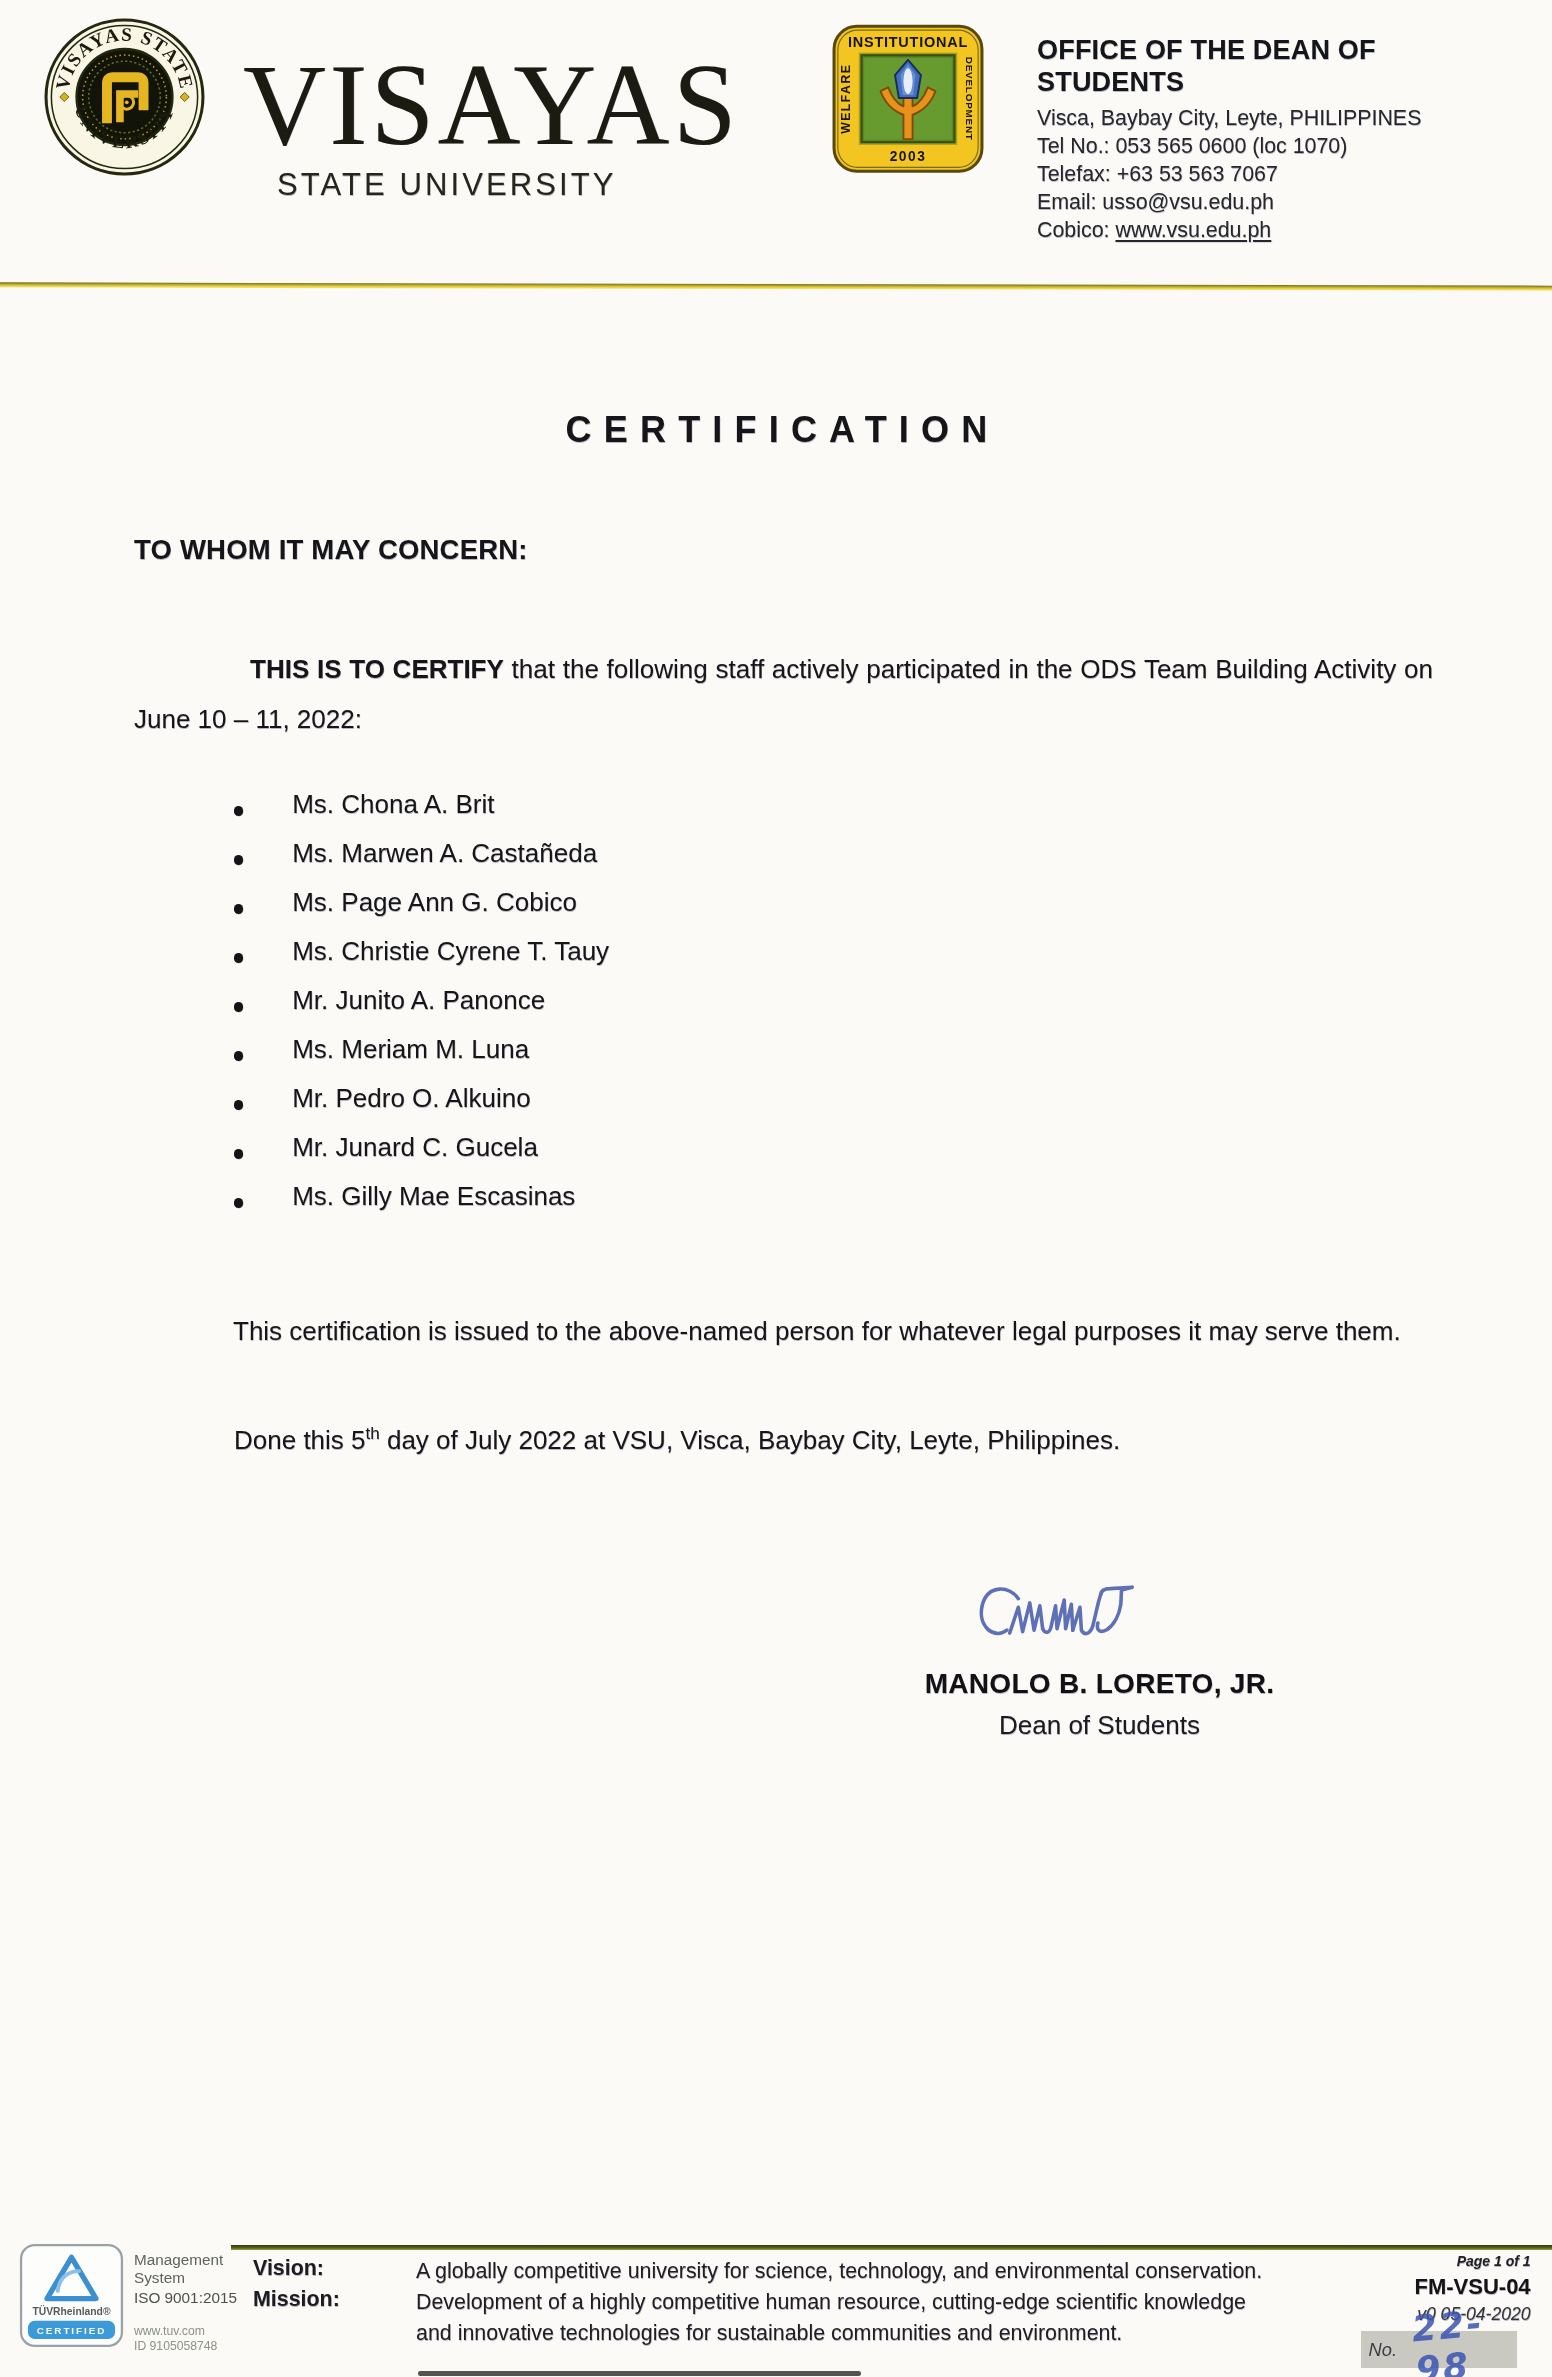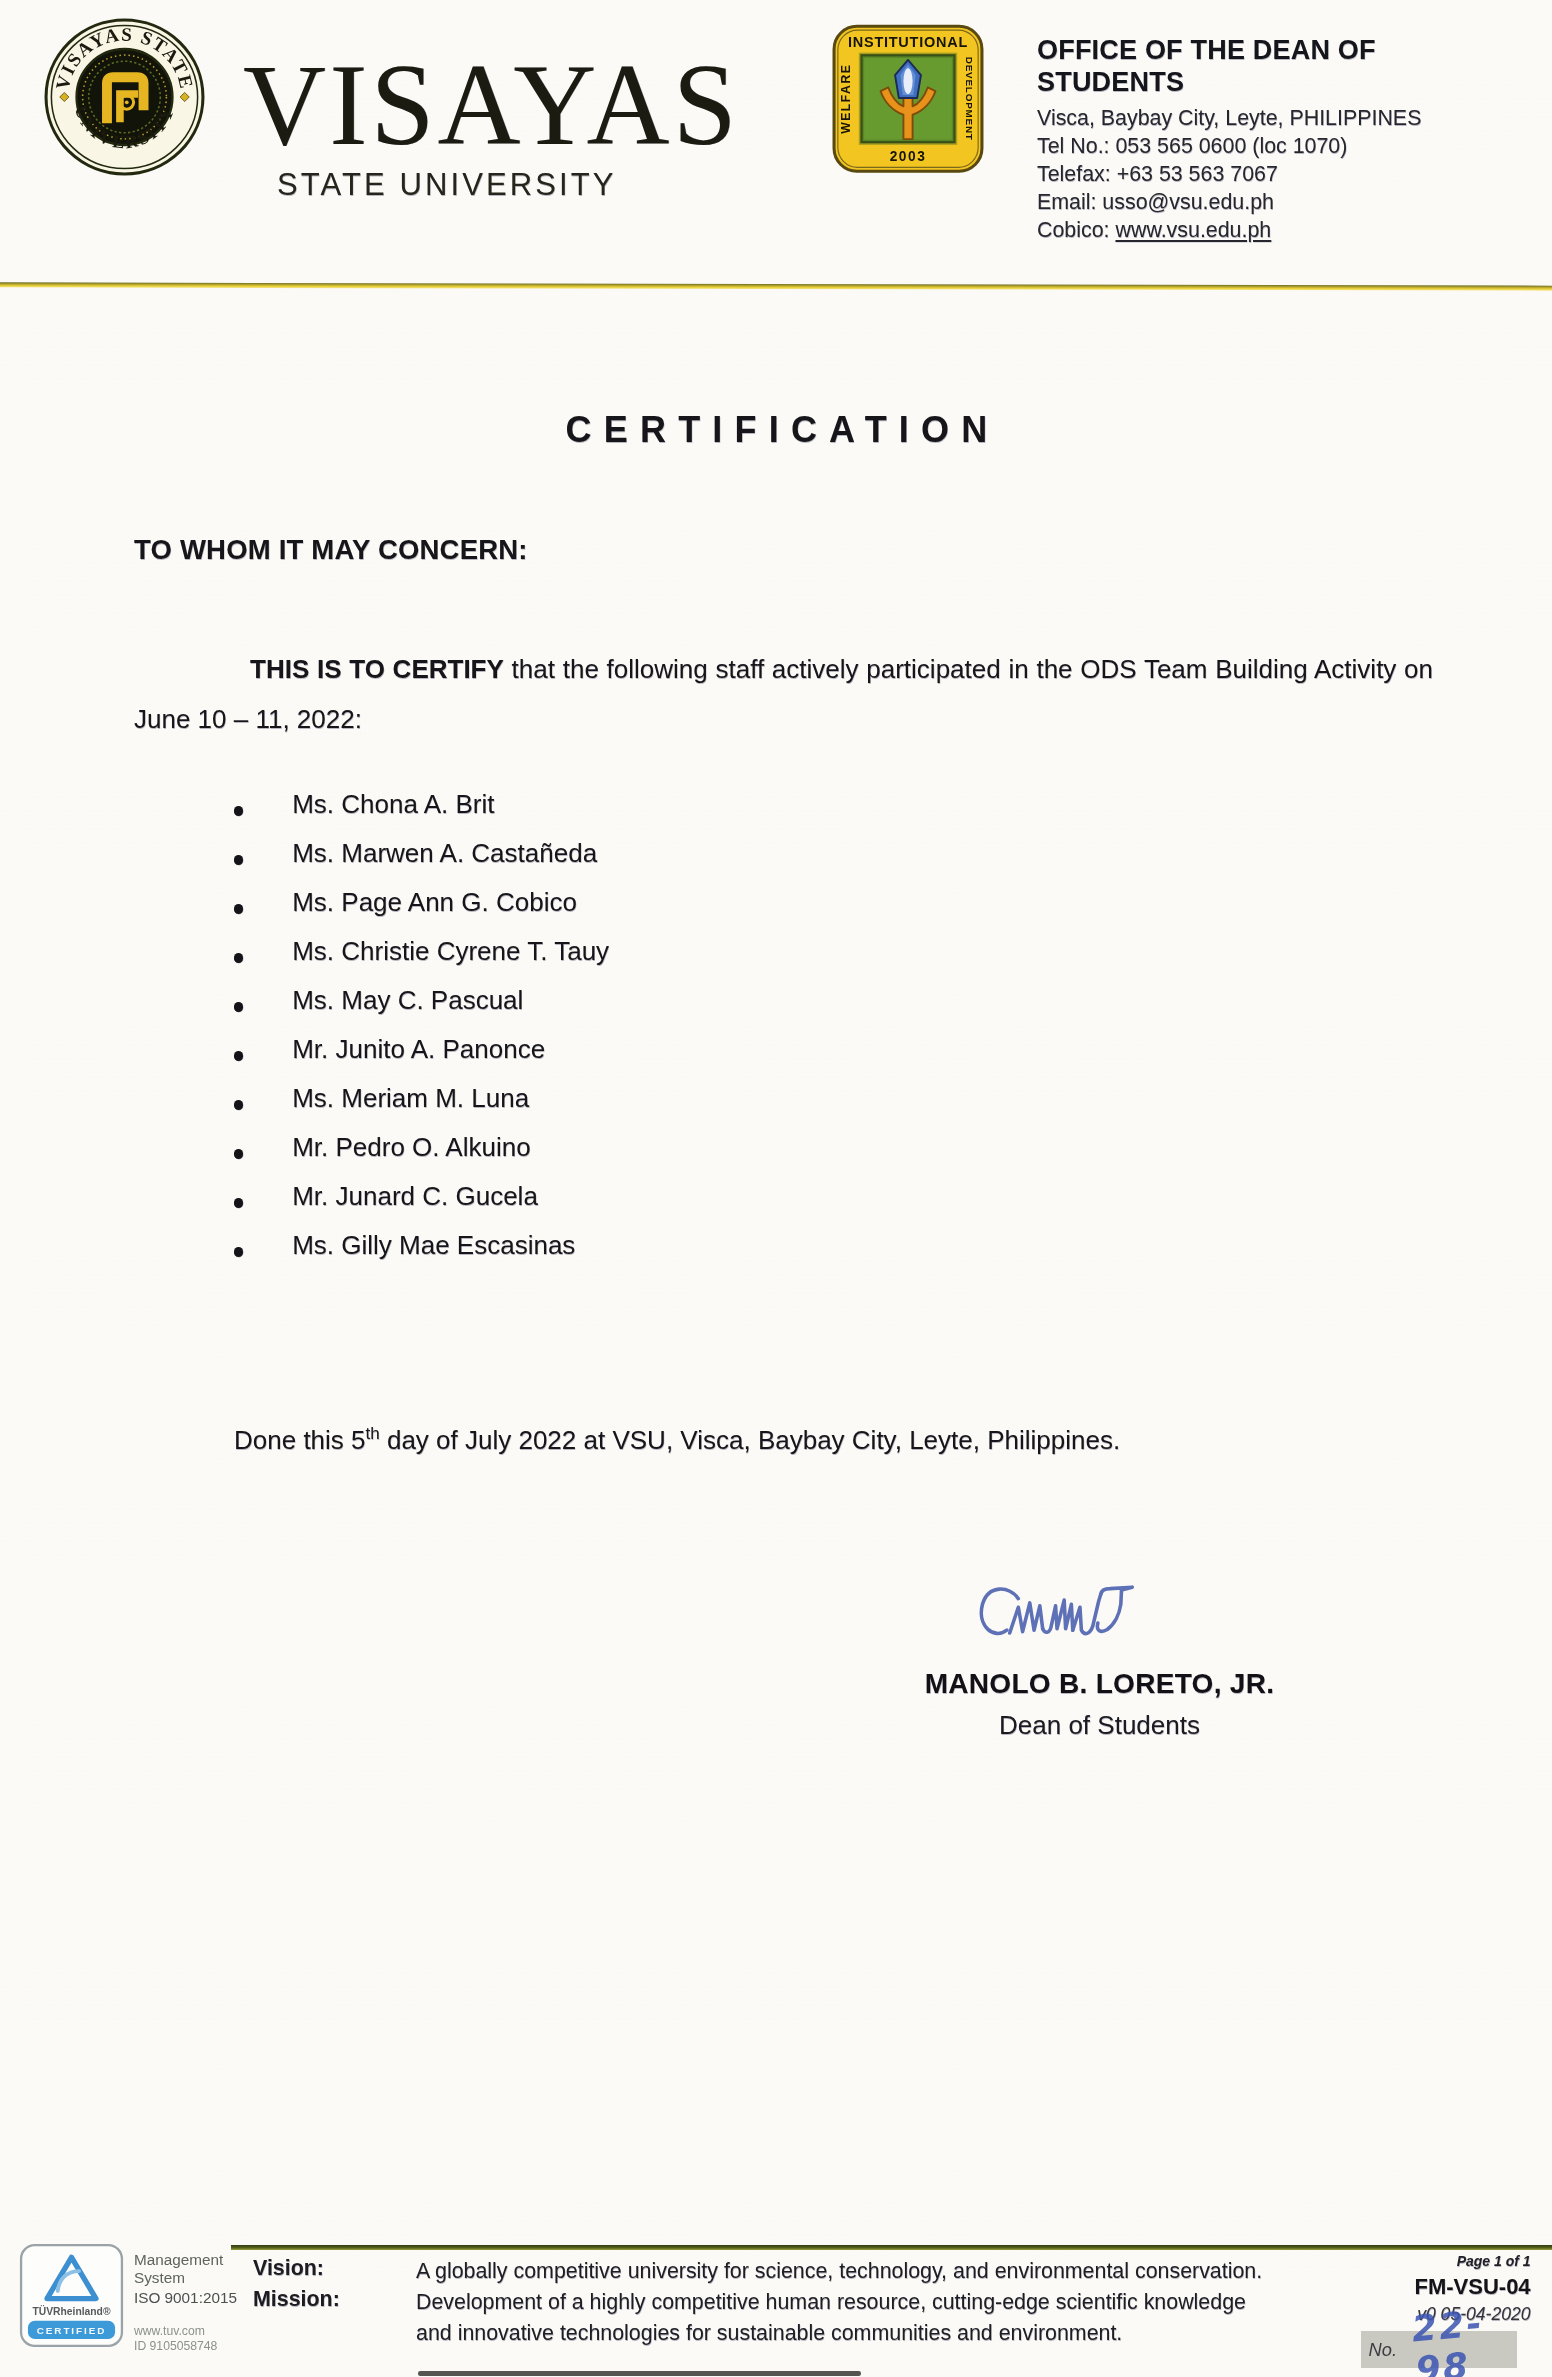--- a/index.html
+++ b/index.html
@@ -186,44 +186,41 @@
     <li class="name-item scantext">
         <span class="bullet"></span>
         <span>Ms. Page Ann G. Cobico</span>
       </li>
     <li class="name-item scantext">
         <span class="bullet"></span>
         <span>Ms. Christie Cyrene T. Tauy</span>
       </li>
     <li class="name-item scantext">
         <span class="bullet"></span>
-        <span>Ms. May C. Pascual</span>
-      </li>
-    <li class="name-item scantext">
-        <span class="bullet"></span>
         <span>Mr. Junito A. Panonce</span>
       </li>
     <li class="name-item scantext">
         <span class="bullet"></span>
         <span>Ms. Meriam M. Luna</span>
       </li>
     <li class="name-item scantext">
         <span class="bullet"></span>
         <span>Mr. Pedro O. Alkuino</span>
       </li>
     <li class="name-item scantext">
         <span class="bullet"></span>
         <span>Mr. Junard C. Gucela</span>
       </li>
     <li class="name-item scantext">
         <span class="bullet"></span>
         <span>Ms. Gilly Mae Escasinas</span>
       </li>
   </ul>
 
+  <div class="para para2 scantext">This certification is issued to the above-named person for whatever legal purposes it may serve them.</div>
 
   <div class="done-line scantext"><span>Done this 5</span><sup>th</sup><span> day of July 2022 at VSU, Visca, Baybay City, Leyte, Philippines.</span></div>
 
   <div class="sig-block">
     <svg class="sig-svg" viewBox="0 0 310 120">
       <g fill="none" stroke="#4a5fae" stroke-width="5" stroke-linecap="round" stroke-linejoin="round" opacity="0.88">
         <path d="M 78,26 C 66,8 36,6 28,34 C 20,64 44,84 62,70"></path>
         <path d="M 66,74 L 78,38 L 84,72 L 94,32 L 100,70 L 108,36 L 112,68"></path>
         <path d="M 112,68 C 116,76 122,74 124,64 L 130,36 L 132,68 L 142,28 L 144,68 L 152,34 L 154,70"></path>
         <path d="M 154,70 L 164,38 L 166,70 C 170,78 178,76 182,64 L 190,30 L 193,20"></path>

